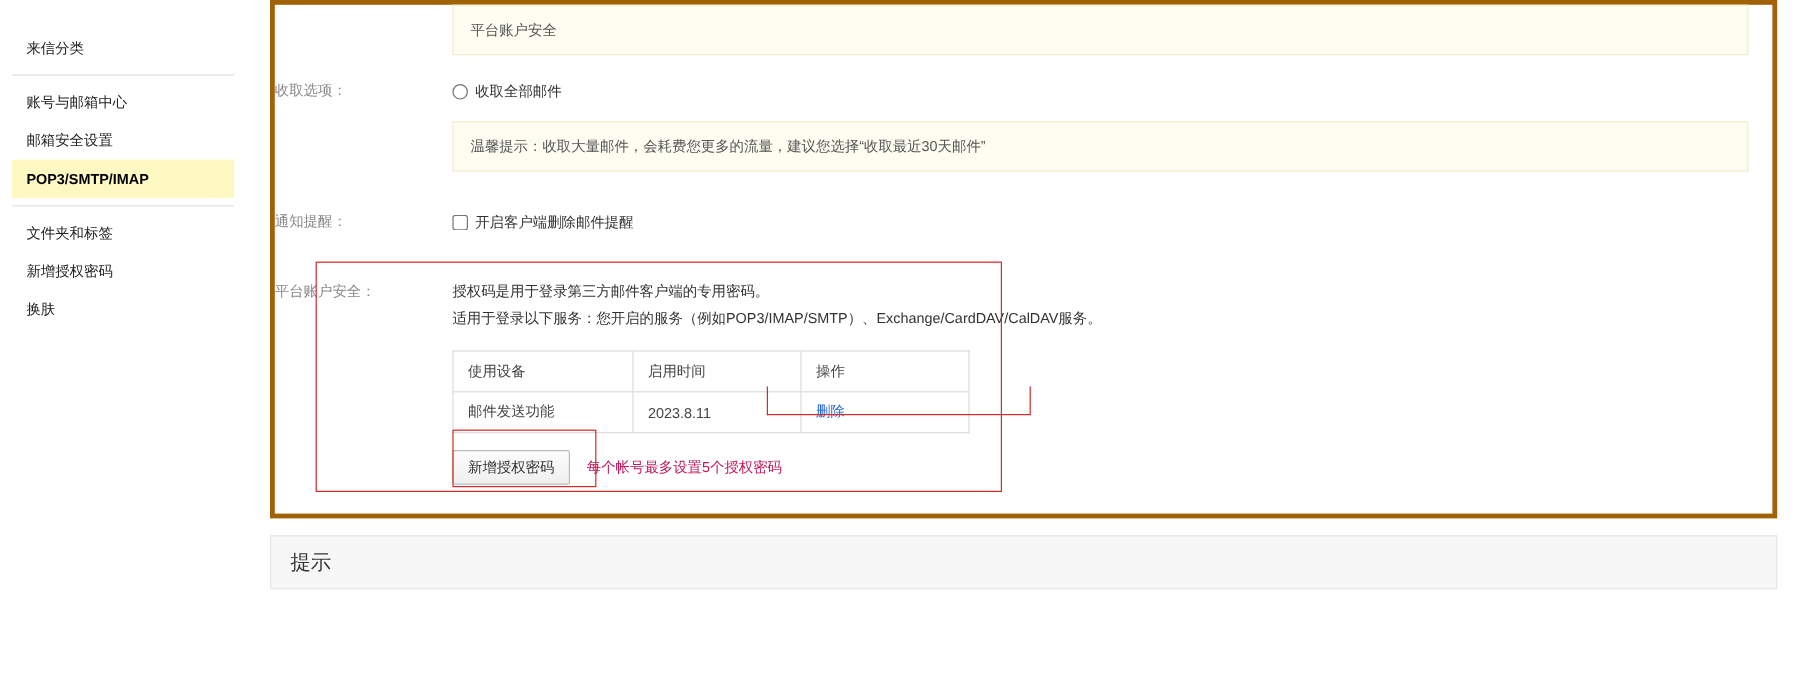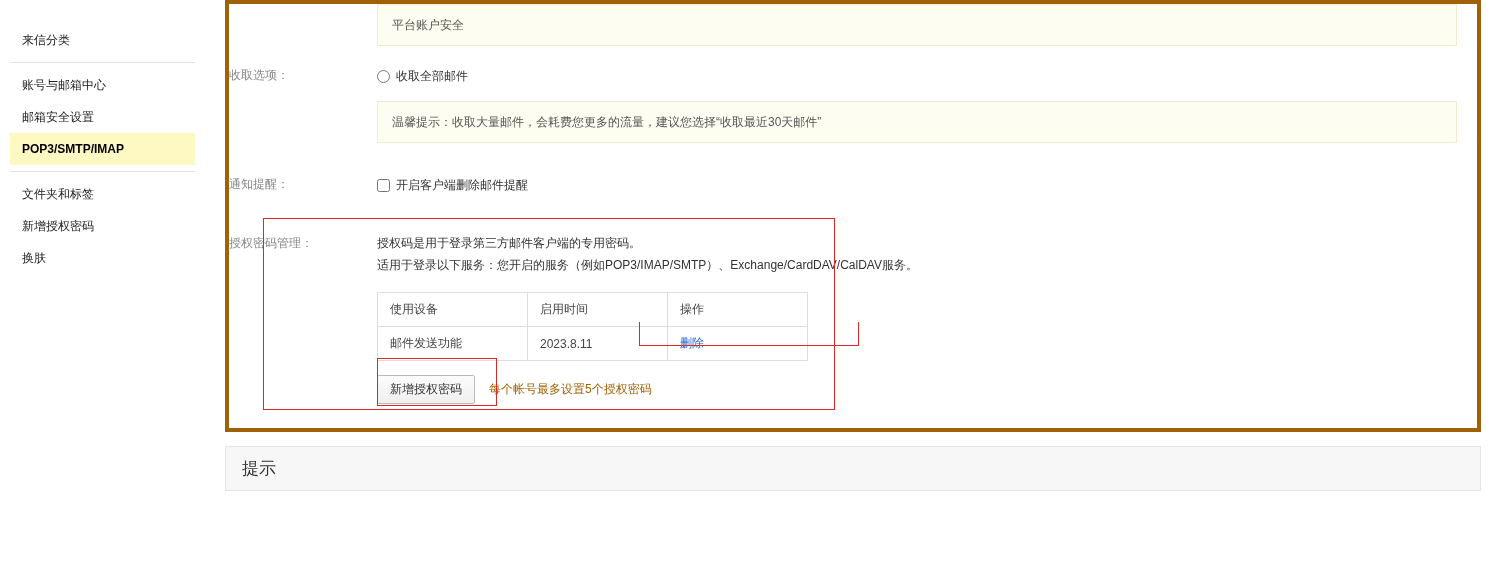--- a/index.html
+++ b/index.html
@@ -158,21 +158,21 @@
     .btn {
       background: linear-gradient(#fcfcfc, #efefef);
       border: 1px solid #bbb;
       padding: 5px 12px;
       font-size: 12px;
       cursor: pointer;
       color: #333;
       border-radius: 2px;
     }
     .btn-row-note {
-      color: #a16207;
+      color: #be185d;
       font-size: 12px;
     }
     .hint-section {
       background: #f7f7f7;
       border: 1px solid #e6e6e6;
       padding: 10px 16px;
       color: #333;
       font-size: 17px;
     }
     .content-wrap {
@@ -221,21 +221,21 @@
           <input type="checkbox" style="">
           <span>开启客户端删除邮件提醒</span>
         </label>
       </div>
     </div>
 
     <div class="row auth-section" style="margin-top:14px;">
       <div class="auth-highlight hl1"></div>
       <div class="auth-highlight hl2"></div>
       <div class="auth-highlight hl3"></div>
-      <div class="row-label">授权密码管理：</div>
+      <div class="row-label">平台账户安全：</div>
       <div class="row-content">
         <div class="auth-desc">授权码是用于登录第三方邮件客户端的专用密码。</div>
         <div class="auth-desc">适用于登录以下服务：您开启的服务（例如POP3/IMAP/SMTP）、Exchange/CardDAV/CalDAV服务。</div>
         <table class="auth-table">
           <thead>
             <tr>
               <th class="col1">使用设备</th>
               <th class="col2">启用时间</th>
               <th class="col3">操作</th>
             </tr>

